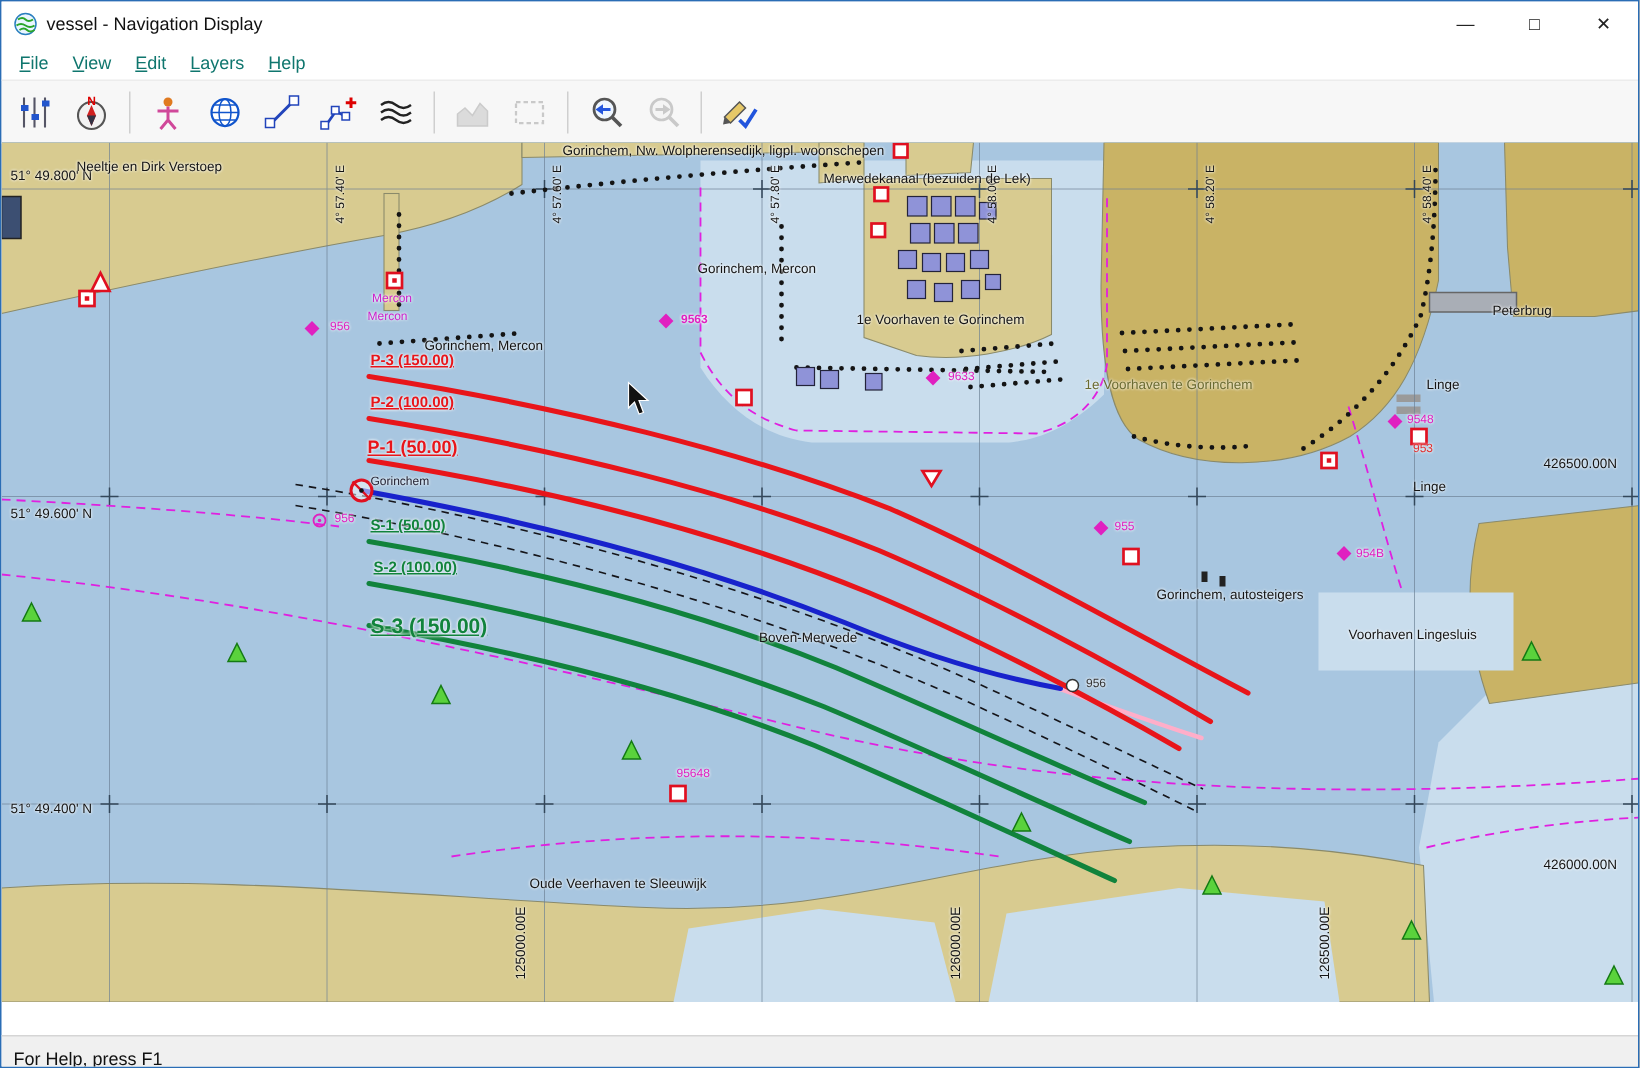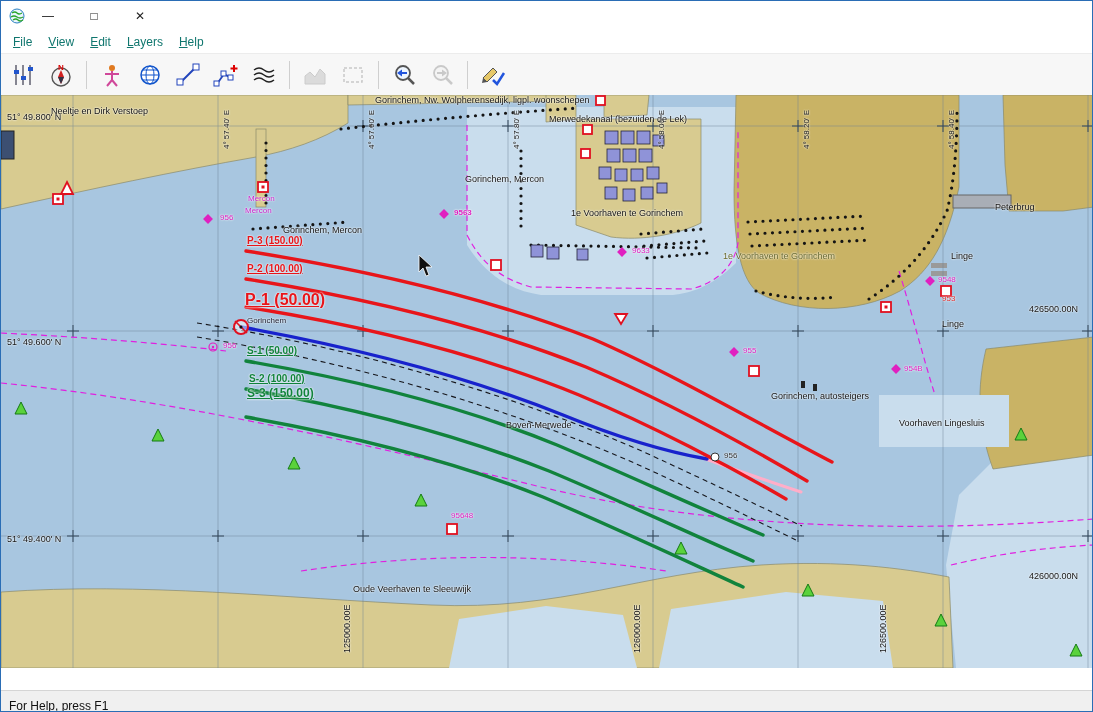--- a/index.html
+++ b/index.html
@@ -41,20 +41,21 @@
 
 <div id="window">
 
   <div id="titlebar">
     <span id="app-icon">
       <svg width="16" height="16">
           <circle cx="8" cy="8" r="7" fill="#eaf6ff" stroke="#2a7fbf"></circle>
           <path d="M3,5 Q6,3 8,5 T13,5 M2,9 Q5,7 8,9 T14,9 M4,12 Q7,10 9,12 T14,12" stroke="#2aa52a" stroke-width="1.3" fill="none"></path>
         </svg>
     </span>
+    <span id="title">vessel - Navigation Display</span>
     <div id="win-controls">
       <button>—</button>
       <button>□</button>
       <button>✕</button>
     </div>
   </div>
 
   <div id="menubar">
     <span class="menu-item">File</span>
     <span class="menu-item">View</span>
@@ -310,24 +311,24 @@
         <div class="map-label rot" style="left: 632px; top: 558px;">126000.00E</div>
         <div class="map-label rot" style="left: 878px; top: 558px;">126500.00E</div>
         <div class="map-label rot" style="left: 222px; top: 54px; font-size: 8px;">4° 57.40' E</div>
         <div class="map-label rot" style="left: 367px; top: 54px; font-size: 8px;">4° 57.60' E</div>
         <div class="map-label rot" style="left: 512px; top: 54px; font-size: 8px;">4° 57.80' E</div>
         <div class="map-label rot" style="left: 657px; top: 54px; font-size: 8px;">4° 58.00' E</div>
         <div class="map-label rot" style="left: 802px; top: 54px; font-size: 8px;">4° 58.20' E</div>
         <div class="map-label rot" style="left: 947px; top: 54px; font-size: 8px;">4° 58.40' E</div>
         <div class="map-label ul" style="left: 246px; top: 141px; color: rgb(232, 21, 26); font-size: 10px;">P-3 (150.00)</div>
         <div class="map-label ul" style="left: 246px; top: 169px; color: rgb(232, 21, 26); font-size: 10px;">P-2 (100.00)</div>
-        <div class="map-label ul" style="left: 244px; top: 197px; color: rgb(232, 21, 26); font-size: 16px;">P-1 (50.00)</div>
+        <div class="map-label ul" style="left: 244px; top: 197px; color: rgb(232, 21, 26); font-size: 12px;">P-1 (50.00)</div>
         <div class="map-label ul" style="left: 246px; top: 251px; color: rgb(17, 131, 60); font-size: 10px;">S-1 (50.00)</div>
         <div class="map-label ul" style="left: 248px; top: 279px; color: rgb(17, 131, 60); font-size: 10px;">S-2 (100.00)</div>
-        <div class="map-label ul" style="left: 246px; top: 292px; color: rgb(17, 131, 60); font-size: 12px;">S-3 (150.00)</div>
+        <div class="map-label ul" style="left: 246px; top: 315px; color: rgb(17, 131, 60); font-size: 14px;">S-3 (150.00)</div>
         <div class="map-label" style="left: 246px; top: 222px; color: rgb(34, 34, 51); font-size: 8px;">Gorinchem</div>
         <div class="map-label" style="left: 374px; top: 1px;">Gorinchem, Nw. Wolpherensedijk, ligpl. woonschepen</div>
         <div class="map-label" style="left: 548px; top: 20px;">Merwedekanaal (bezuiden de Lek)</div>
         <div class="map-label" style="left: 22px; top: 12px; padding-left: 28px;">Neeltje en Dirk Verstoep</div>
         <div class="map-label" style="left: 282px; top: 131px;">Gorinchem, Mercon</div>
         <div class="map-label" style="left: 464px; top: 80px;">Gorinchem, Mercon</div>
         <div class="map-label" style="left: 247px; top: 100px; color: rgb(204, 34, 204); font-size: 8px;">Mercon</div>
         <div class="map-label" style="left: 244px; top: 112px; color: rgb(204, 34, 204); font-size: 8px;">Mercon</div>
         <div class="map-label" style="left: 570px; top: 114px;">1e Voorhaven te Gorinchem</div>
         <div class="map-label" style="left: 722px; top: 157px; color: rgb(107, 107, 48);">1e Voorhaven te Gorinchem</div>

